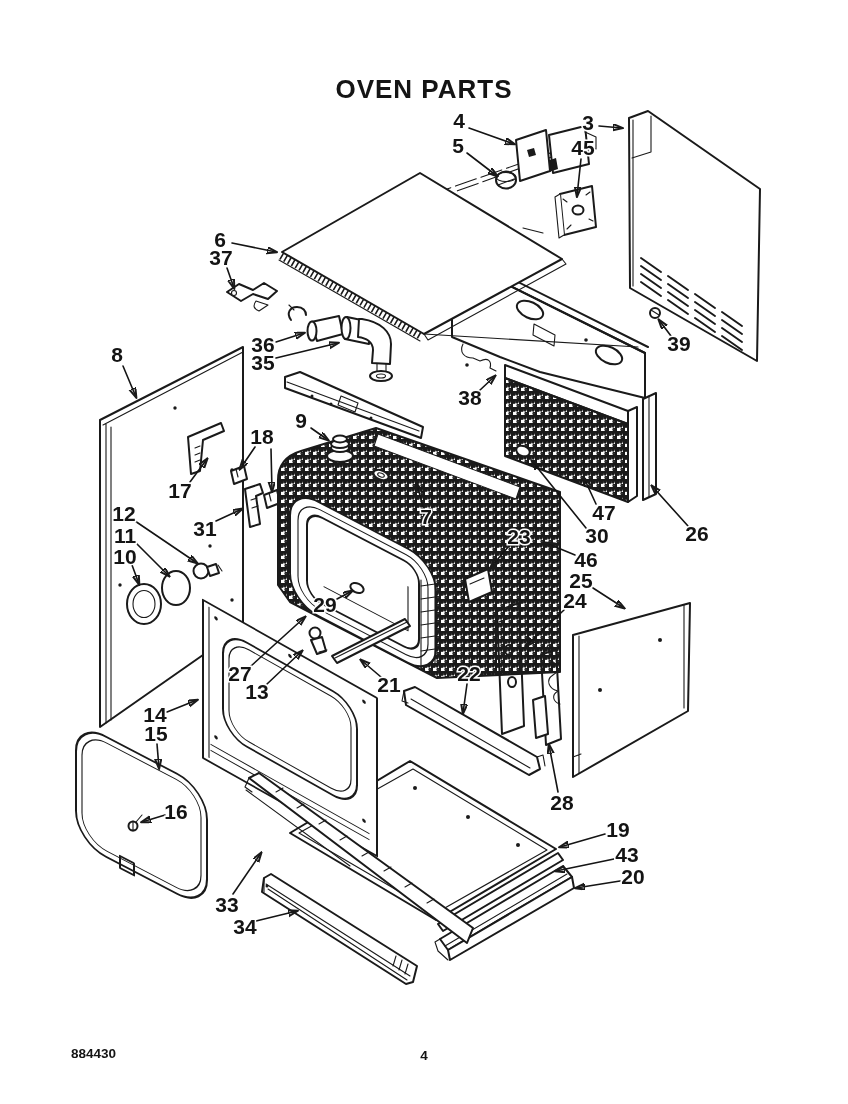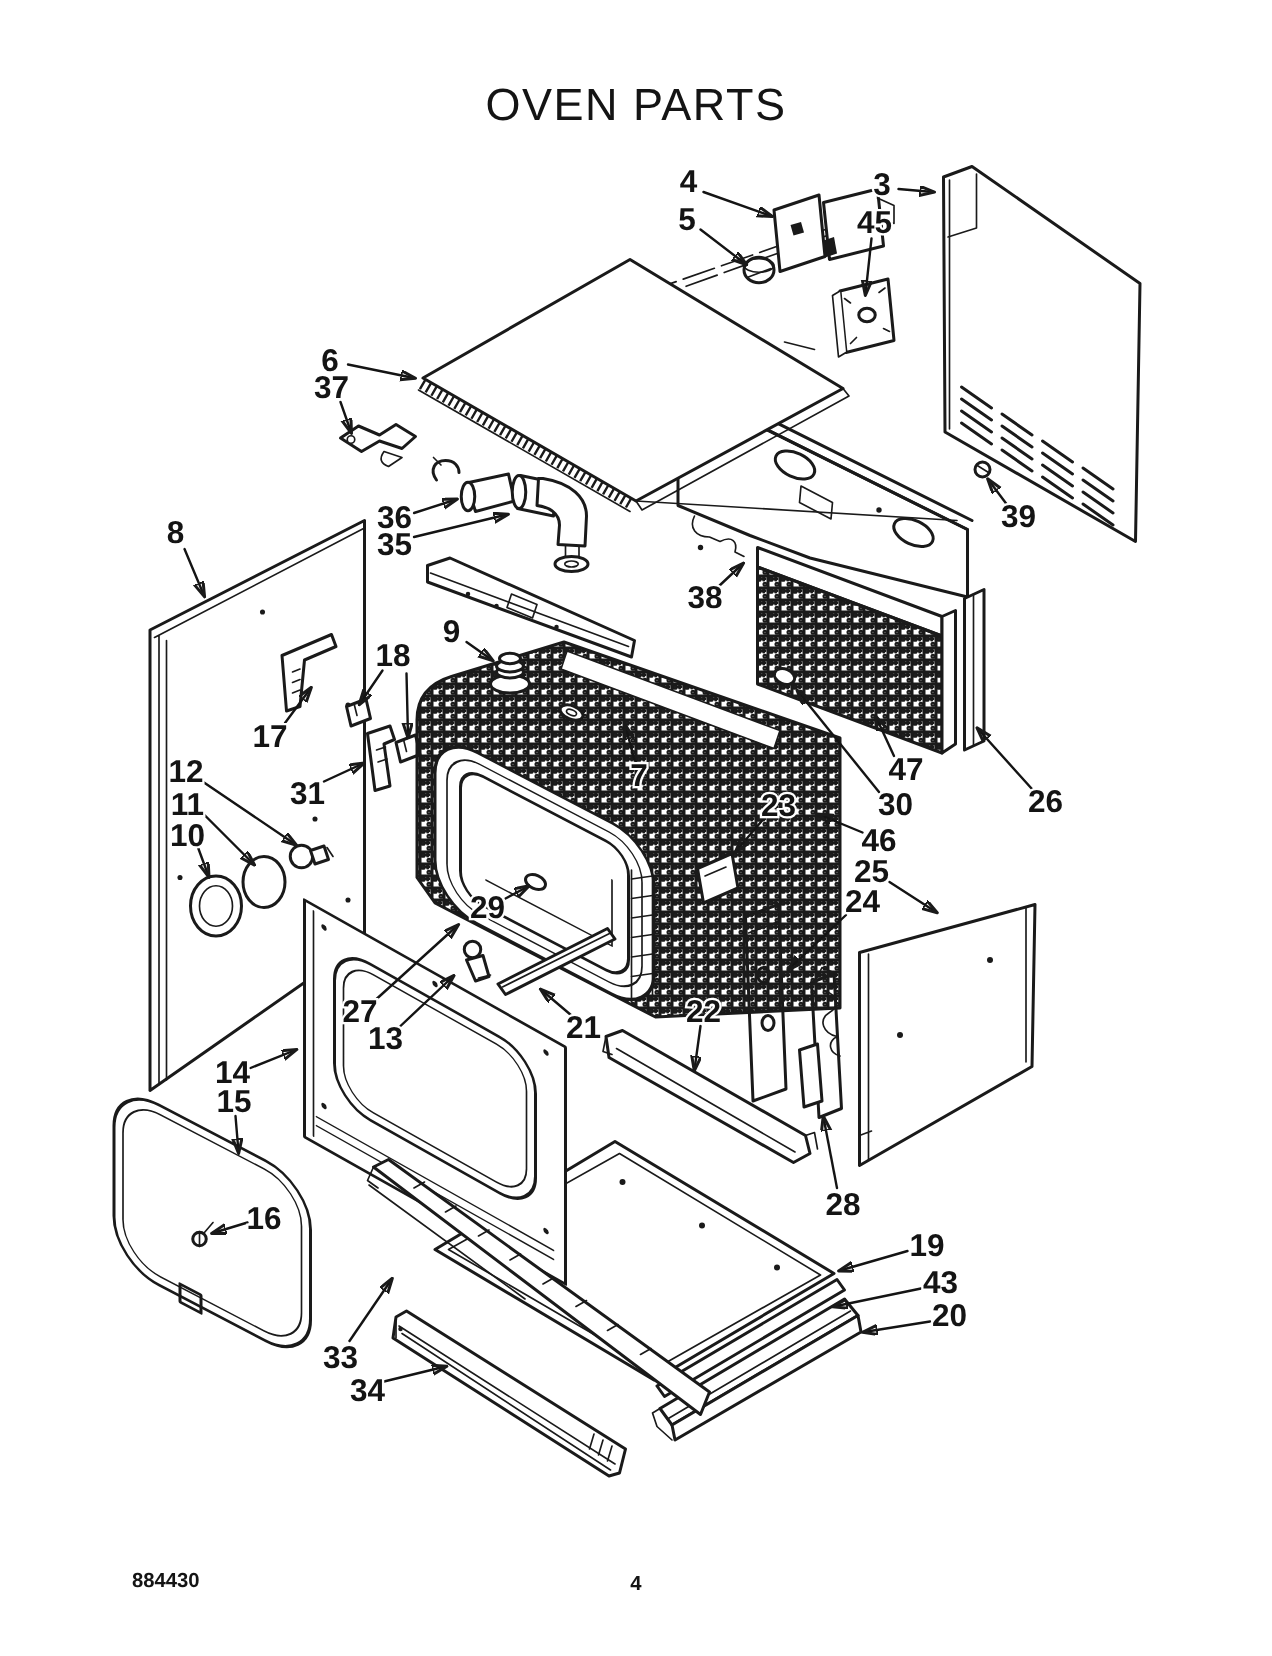--- a/index.html
+++ b/index.html
@@ -1,24 +1,24 @@
 <!DOCTYPE html>
 <html><head>
 <meta charset="utf-8">
 <style>
   html,body{margin:0;padding:0;background:#e8e8e8;}
   .page{position:relative;width:848px;height:1104px;background:#ffffff;overflow:hidden;
         font-family:"Liberation Sans",sans-serif;color:#141414;}
   .hdr{position:absolute;top:54px;left:0;width:100%;text-align:center;}
-  .title{font-weight:normal;font-size:30px;letter-spacing:1px;}
+  .title{font-weight:bold;font-size:26px;letter-spacing:1px;margin-top:20px;}
   .subtitle{font-weight:bold;font-size:13px;margin-top:3px;}
   .diagram{position:absolute;left:0;top:0;width:848px;height:1104px;}
   .footnote{position:absolute;top:1026px;left:0;width:100%;text-align:center;
             font-weight:bold;font-size:11px;letter-spacing:2.2px;}
-  .docnum{position:absolute;top:1046px;left:88px;font-weight:bold;font-size:13.5px;}
+  .docnum{position:absolute;top:1046px;left:71px;font-weight:bold;font-size:13.5px;}
   .pagenum{position:absolute;top:1048px;left:0;width:100%;text-align:center;font-size:13.5px;font-weight:bold;}
   
   svg path,svg line,svg rect,svg ellipse,svg circle,svg polyline,svg polygon{
     stroke:#1a1a1a;stroke-width:2;fill:none;stroke-linecap:round;stroke-linejoin:round;}
   svg .f{fill:#ffffff;}
   svg .st{fill:url(#stip);}
   svg .thin{stroke-width:1.1;}
   svg .d{fill:#1a1a1a;stroke:none;}
   svg .hatch{stroke-width:7;stroke-dasharray:1.6 2.8;stroke-linecap:butt;}
   svg .num{font-family:"Liberation Sans",sans-serif;font-weight:bold;font-size:21px;

